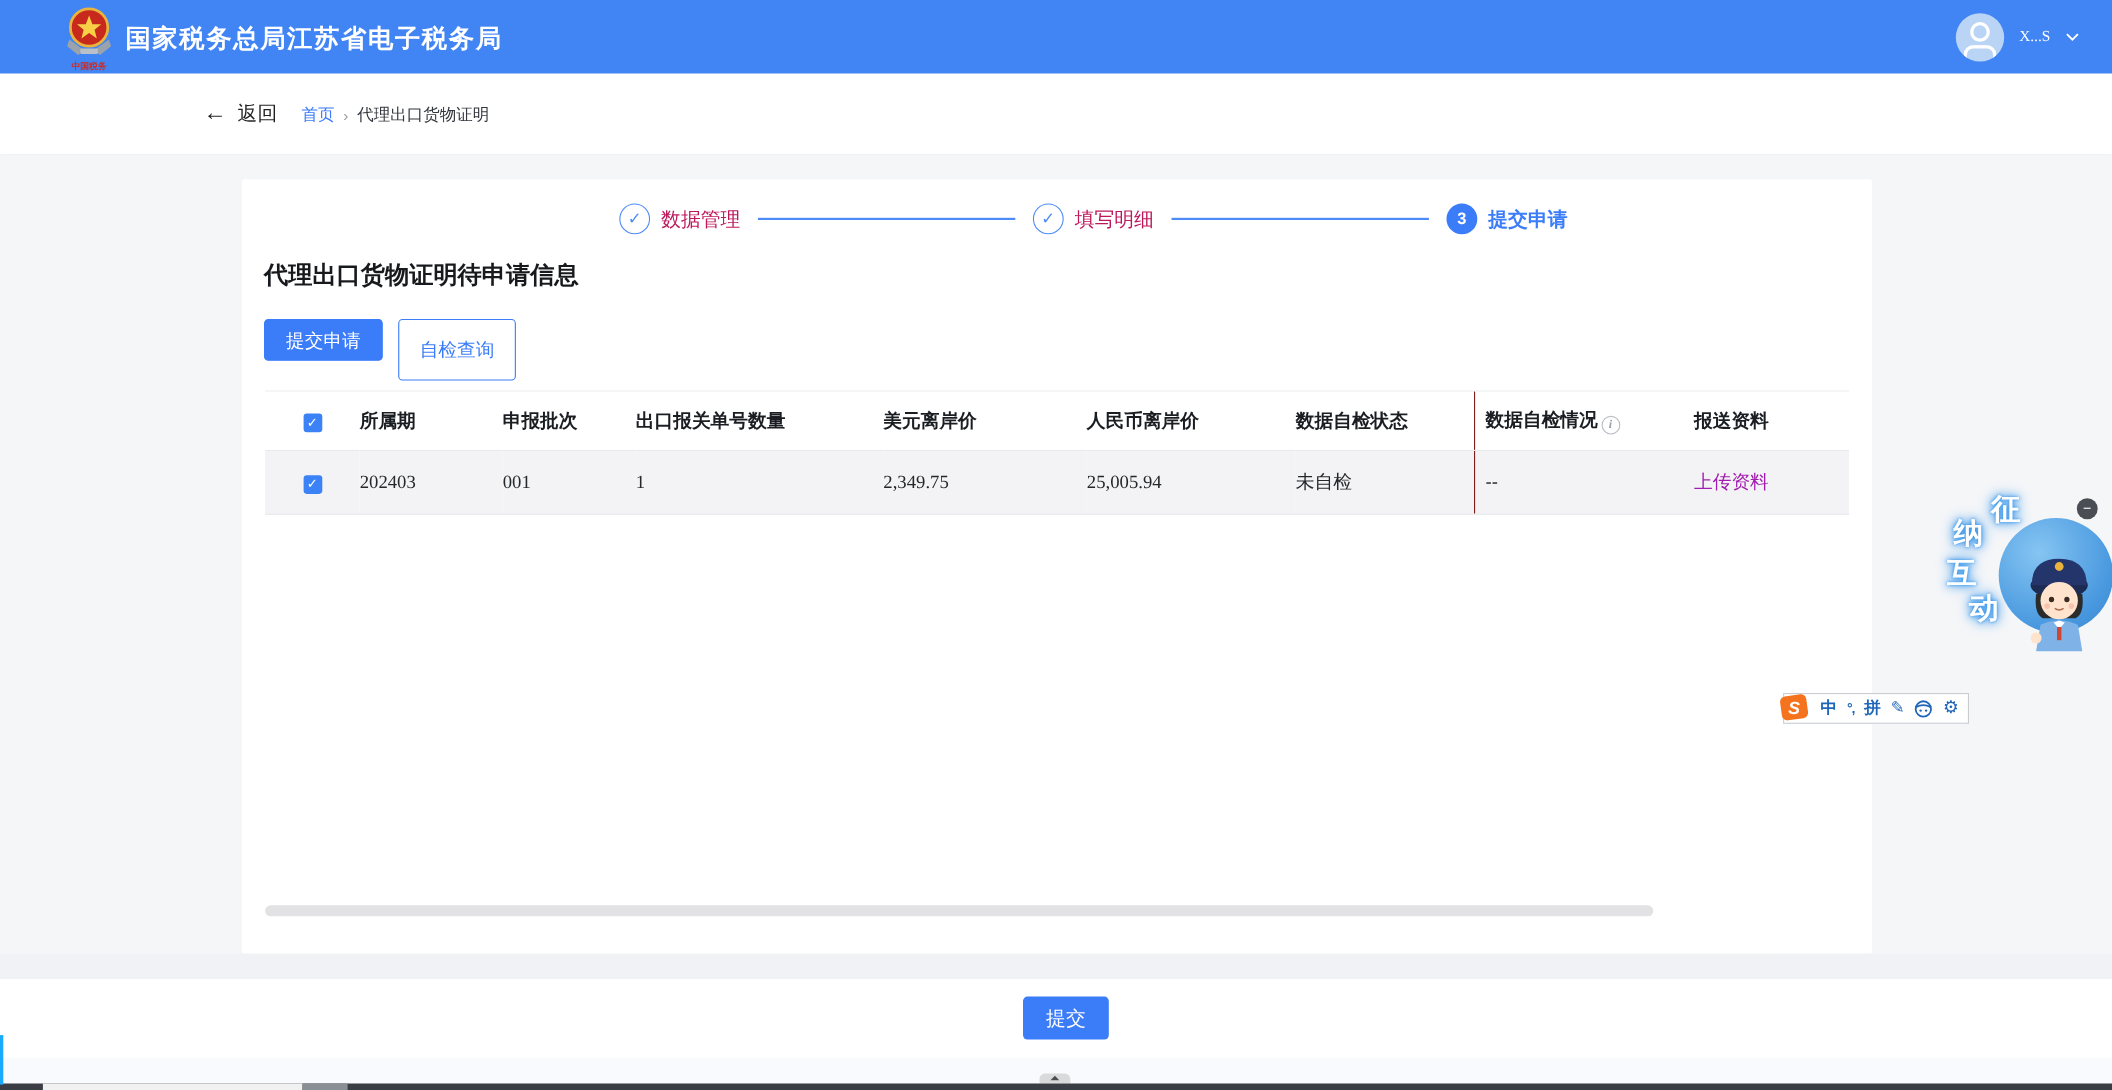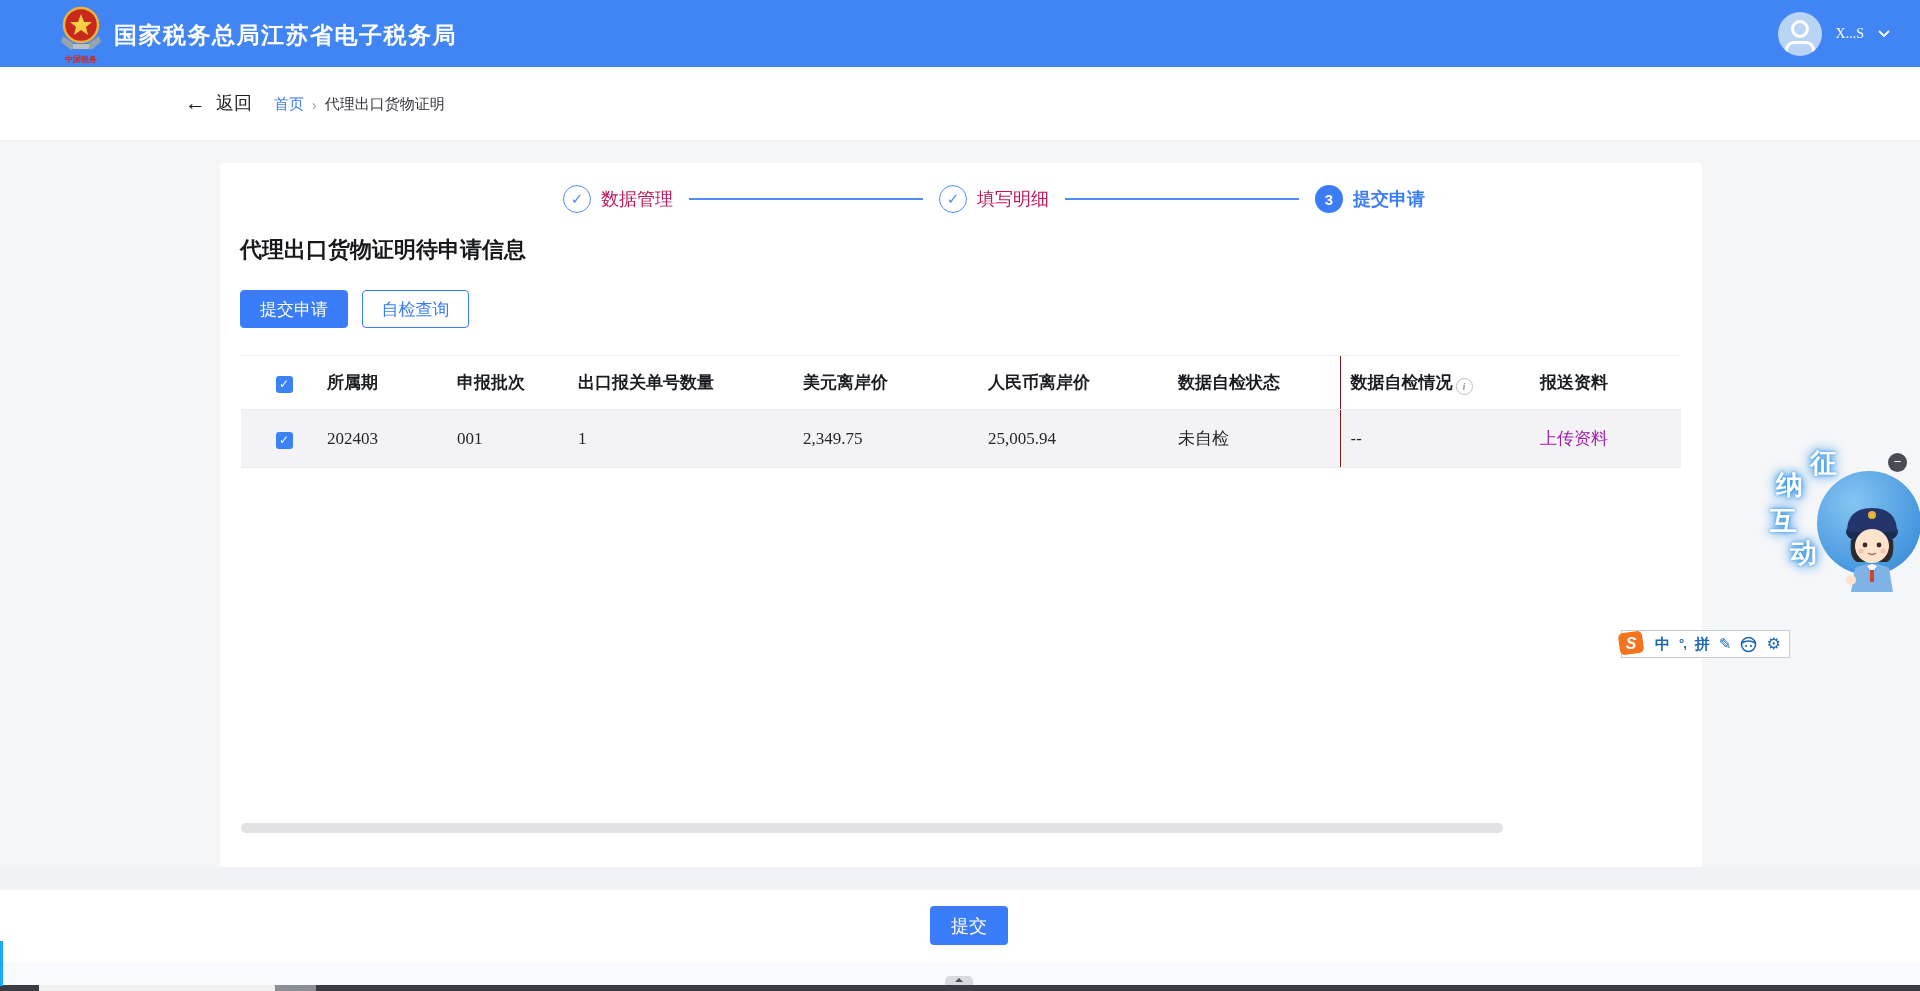--- a/index.html
+++ b/index.html
@@ -38,21 +38,21 @@
   .step-done .step-circle { border:1.5px solid #4d8bf7; color:#4d8bf7; background:#ffffff; }
   .step-done .step-label { color:#be185d; font-size:18px; }
   .step-active .step-circle { background:#3b7cf8; color:#ffffff; border:none; font-weight:700; font-size:15px; }
   .step-active .step-label { color:#3b7cf8; font-size:18px; font-weight:700; }
   .step-line { width:234px; height:2px; background:#4d8bf7; margin:0 16px; }
 
   
   .section-title { position:absolute; left:20px; top:72px; font-size:22px; font-weight:700; color:#17191c; }
   .btn { display:inline-flex; align-items:center; justify-content:center; border-radius:4px; font-size:17px; cursor:pointer; }
   .btn-primary { position:absolute; left:20px; top:127px; width:108px; height:38px; background:#3b7cf8; color:#ffffff; border:1px solid #3b7cf8; }
-  .btn-outline { position:absolute; left:142px; top:127px; width:107px; height:38px; background:#ffffff; color:#3b7cf8; border:1px solid #3b7cf8; }
+  .btn-outline { position:absolute; left:142px; top:127px; width:107px; height:56px; background:#ffffff; color:#3b7cf8; border:1px solid #3b7cf8; }
 
   
   table.grid { position:absolute; left:21px; top:192px; width:1440px; border-collapse:collapse; table-layout:fixed; }
   .grid th { height:54px; font-size:17px; font-weight:700; color:#1a1d21; text-align:left; border-top:1px solid #eceef1; border-bottom:1px solid #e8eaed; background:#ffffff; vertical-align:middle; }
   .grid td { height:58px; font-size:17px; color:#24272c; text-align:left; border-bottom:1px solid #e8eaed; background:#f3f3f5; vertical-align:middle; }
   .grid th:nth-child(8), .grid td:nth-child(8) { border-left:1px solid #7f1d1d; padding-left:10px; }
   .grid th:nth-child(9), .grid td:nth-child(9) { padding-left:10px; }
   .grid .cb-cell { text-align:center; }
   .num { font-family:"Liberation Serif","DejaVu Serif",serif; font-size:18px; color:#1f2329; }
   .checkbox { display:inline-block; width:17px; height:17px; background:#3b82f6; border-radius:3px; color:#ffffff; font-size:12px; line-height:17px; text-align:center; cursor:pointer; }

